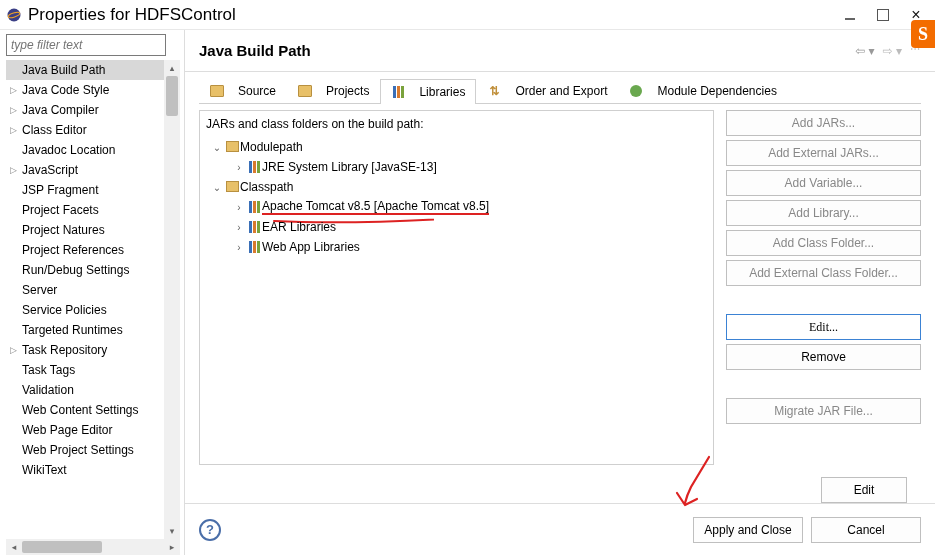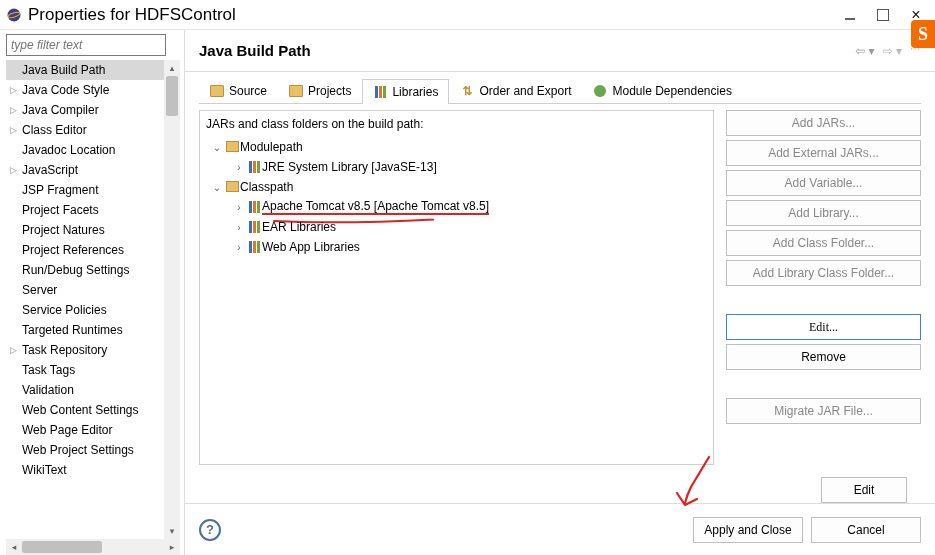--- a/index.html
+++ b/index.html
@@ -35,21 +35,21 @@
 .rightpane { flex:1; display:flex; flex-direction:column; }
 .header { height:42px; border-bottom:1px solid #ddd; display:flex; align-items:center; padding:0 14px;}
 .header h1 { font-size:15px; font-weight:600; }
 .header .navicons { margin-left:auto; display:flex; gap:8px; color:#999; font-size:11px;}
 .header .back, .header .fwd { display:flex; align-items:center; }
 .header .fwd { color:#bbb; }
 .header .menu-dots { letter-spacing:1px; writing-mode:vertical-rl; font-size:10px;}
 
 .content { flex:1; padding:6px 14px 0 14px; display:flex; flex-direction:column; }
 .tabbar { display:flex; border-bottom:1px solid #cfcfcf; height:26px; align-items:flex-end; }
-.tab { height:25px; display:flex; align-items:center; gap:5px; padding:0 10px; border:1px solid transparent; border-bottom:none; cursor:pointer;}
+.tab { height:25px; display:flex; align-items:center; gap:14px; padding:0 10px; border:1px solid transparent; border-bottom:none; cursor:pointer;}
 .tab.active { border-color:#cfcfcf; background:#fff; position:relative; top:1px;}
 .tab .ticon { width:14px; height:14px; display:flex;align-items:center;justify-content:center;font-size:11px;}
 .ic-src::before{content:"";width:12px;height:10px;background:#e8c068;border:1px solid #b89040;display:block;border-radius:1px;}
 .ic-proj::before{content:"";width:12px;height:10px;background:#e8c068;border:1px solid #b89040;display:block;border-radius:1px;}
 .ic-ord{color:#c08f3a;font-weight:bold;}
 .ic-mod{width:12px;height:12px;border-radius:50%;background:#6aa84f;display:block;}
 
 .tabbody { flex:1; display:flex; gap:12px; padding:6px 0 8px 0; }
 .treecol { flex:1; border:1px solid #cfcfcf; padding:6px 4px; overflow:hidden;}
 .treecol .lbl { padding:0 2px 6px 2px; }
@@ -332,21 +332,21 @@
                 <span class="text">Web App Libraries</span>
               </div>
             </div>
         </div>
         <div class="btncol">
           <div class="btn">Add JARs...</div>
           <div class="btn">Add External JARs...</div>
           <div class="btn">Add Variable...</div>
           <div class="btn">Add Library...</div>
           <div class="btn">Add Class Folder...</div>
-          <div class="btn">Add Library Class Folder...</div>
+          <div class="btn">Add External Class Folder...</div>
           <div class="btngap"></div>
           <div class="btn enabled focused">Edit...</div>
           <div class="btn enabled">Remove</div>
           <div class="btngap"></div>
           <div class="btn">Migrate JAR File...</div>
         </div>
       </div>
 
       <div class="applyrow">
         <div class="btn enabled" style="width:86px">Edit</div>

